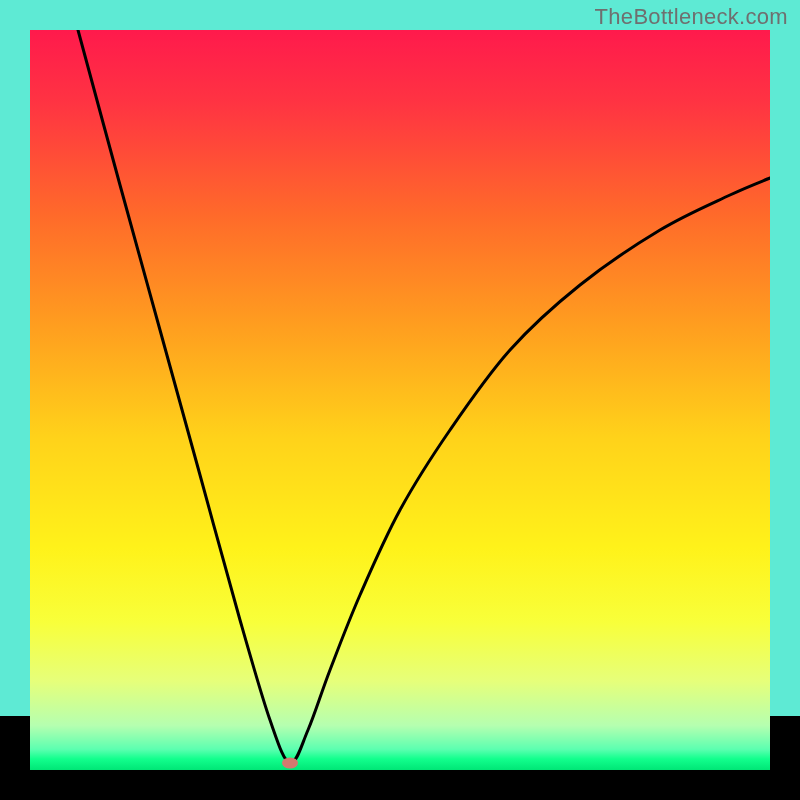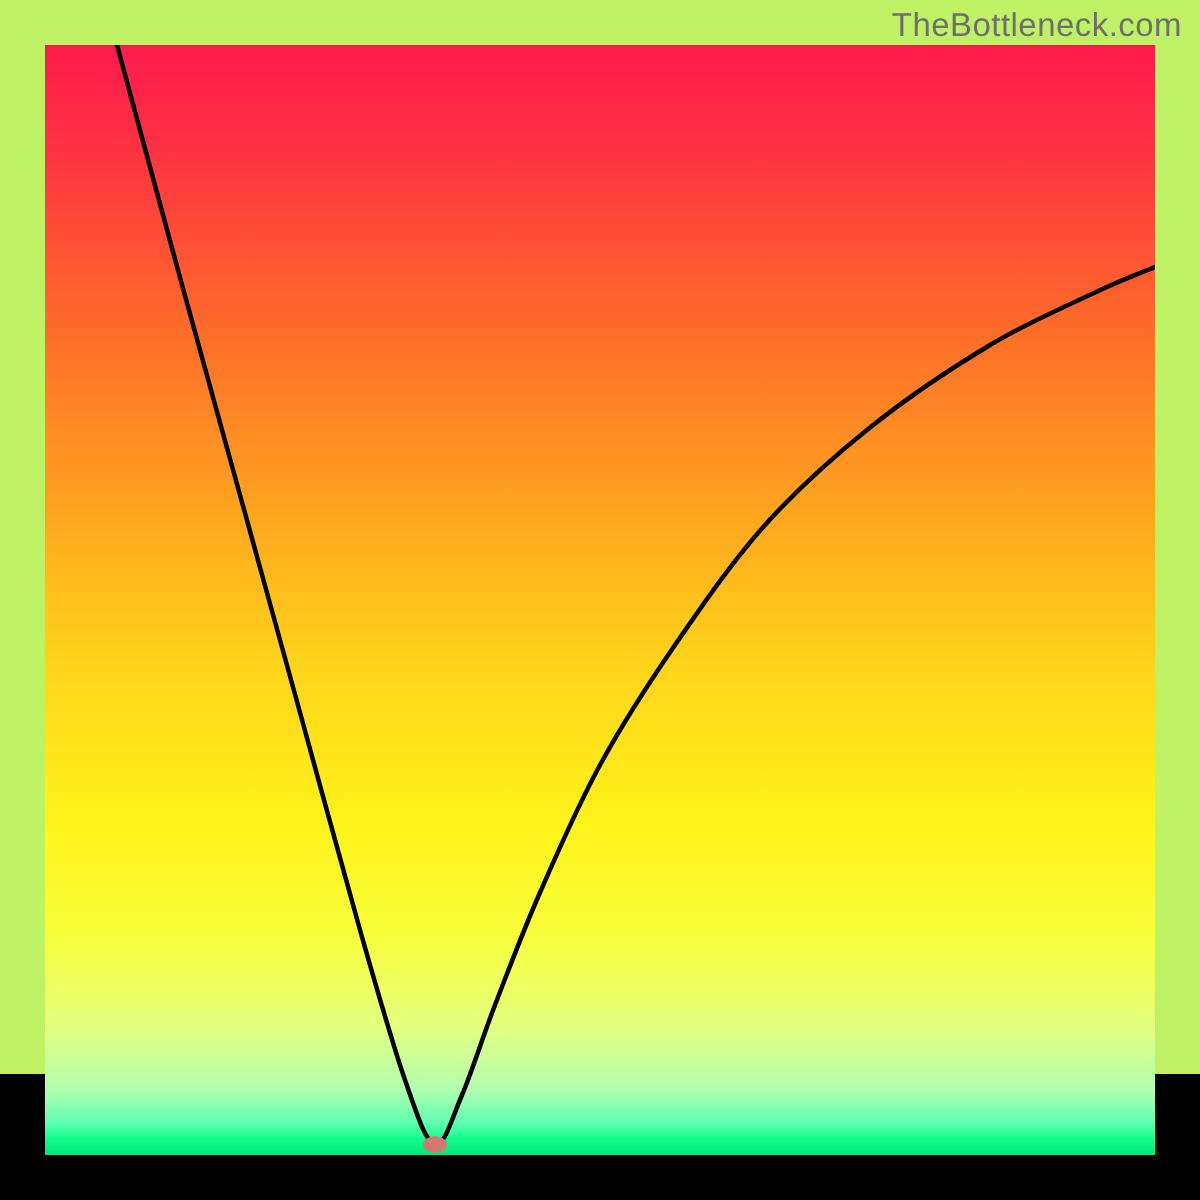--- a/index.html
+++ b/index.html
@@ -8,21 +8,21 @@
     width: 800px;
     height: 800px;
     background: #000;
     font-family: Arial, Helvetica, sans-serif;
     overflow: hidden;
   }
   .frame {
     position: relative;
     width: 800px;
     height: 716px;
-    background: #bef264;
+    background: #5eead4;
   }
   .watermark {
     position: absolute;
     top: 4px;
     right: 12px;
     color: #6f6f6f;
     font-size: 22px;
     font-weight: 500;
     letter-spacing: 0.3px;
     z-index: 5;

